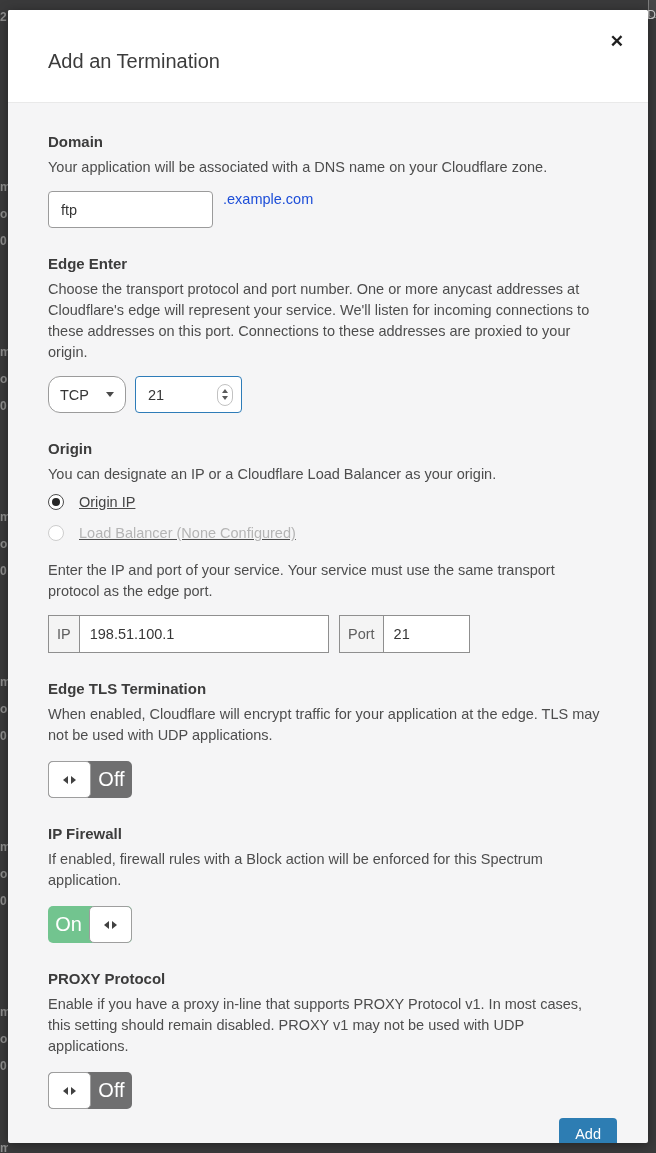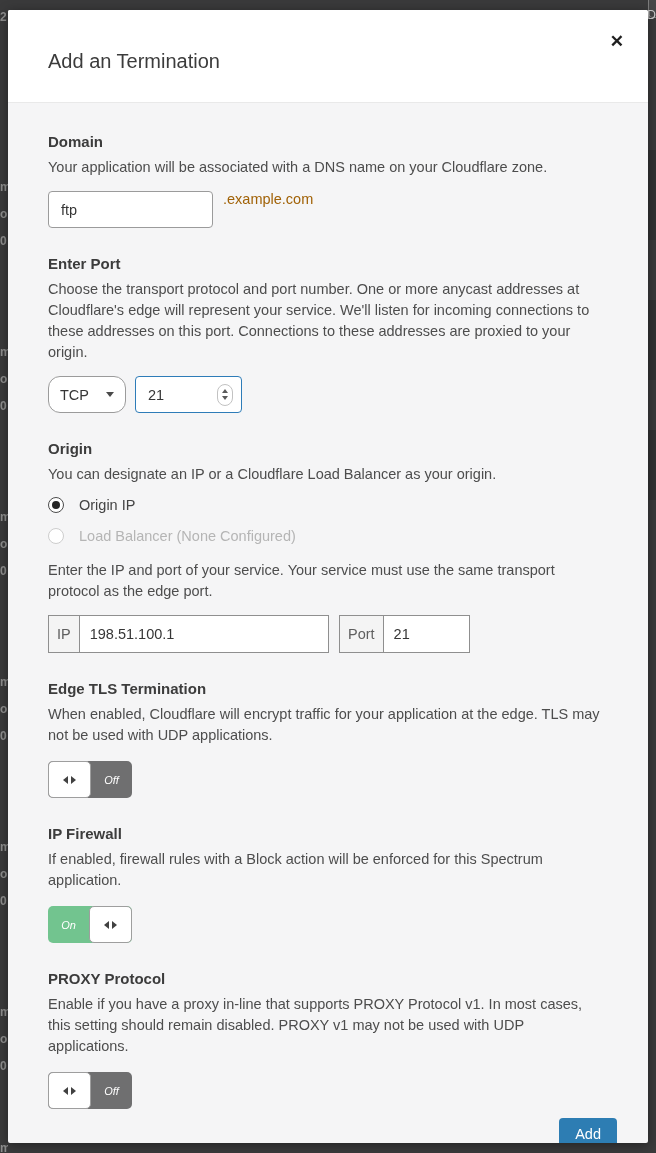--- a/index.html
+++ b/index.html
@@ -51,21 +51,21 @@
   .section:first-child { margin-top:0; }
   .sec-label { font-size:15px; font-weight:700; color:#3c3c3c; margin-bottom:7px; }
   .sec-desc { font-size:14.5px; line-height:21px; color:#4d4d4d; max-width:572px; }
   
   .field-row { margin-top:13px; display:flex; align-items:flex-start; }
   .text-input {
     height:37px; border:1px solid #9b9b9b; border-radius:4px; background:#fff;
     font-family:inherit; font-size:14.5px; color:#363636; padding:0 12px; outline:none;
   }
   .domain-input { width:165px; }
-  .suffix { margin-left:10px; font-size:14.5px; color:#a16207; }
+  .suffix { margin-left:10px; font-size:14.5px; color:#1d4ed8; }
   .select-box {
     width:78px; height:37px; border:1px solid #9b9b9b; border-radius:12px;
     background:#fff; display:flex; align-items:center; justify-content:space-between;
     padding:0 11px; cursor:pointer; font-size:14.5px; color:#363636;
   }
   .chev { width:0; height:0; border-left:4px solid transparent;
     border-right:4px solid transparent; border-top:5px solid #4a4a4a; }
   .number-box {
     width:107px; height:37px; border:1px solid #2e7cb8; border-radius:4px;
     background:#fff; margin-left:9px; display:flex; align-items:center;
@@ -78,21 +78,21 @@
   .stepper {
     margin-left:auto; width:16px; height:22px; border:1px solid #c2c2c2;
     border-radius:8px; display:flex; flex-direction:column; align-items:center;
     justify-content:center; gap:3px; cursor:pointer; background:#fff;
   }
   .tri-up { width:0; height:0; border-left:3px solid transparent;
     border-right:3px solid transparent; border-bottom:4px solid #5a5a5a; }
   .tri-down { width:0; height:0; border-left:3px solid transparent;
     border-right:3px solid transparent; border-top:4px solid #5a5a5a; }
   
-  .radio-row { display:flex; align-items:center; margin-top:9px; height:22px; }
+  .radio-row { display:flex; align-items:flex-start; margin-top:9px; height:22px;text-decoration:underline; }
   .radio {
     width:16px; height:16px; border-radius:50%; border:1px solid #4c4c4c;
     background:#fff; display:flex; align-items:center; justify-content:center;
     cursor:pointer; flex:0 0 auto;
   }
   .radio.checked::after { content:""; width:8px; height:8px; border-radius:50%; background:#262626; }
   .radio.disabled { border-color:#cdcdcd; cursor:default; }
   .radio-label { margin-left:15px; font-size:14.5px; color:#444; }
   .radio-label.disabled { color:#b5b5b5; }
   .mt12 { margin-top:13px; }
@@ -120,21 +120,21 @@
   }
   .toggle.off { background:#6f6f70; }
   .toggle.on  { background:#72c48f; }
   .toggle-handle {
     width:43px; height:37px; background:#fff; border:1px solid #9e9e9e;
     border-radius:5px; display:flex; align-items:center; justify-content:center;
     gap:3px; flex:0 0 auto;
   }
   .state-label {
     flex:1; display:flex; align-items:center; justify-content:center;
-    color:#fff; font-size:11px;font-style:italic;
+    color:#fff; font-size:20px;
   }
   .tri-l { width:0; height:0; border-top:4px solid transparent;
     border-bottom:4px solid transparent; border-right:5px solid #414141; }
   .tri-r { width:0; height:0; border-top:4px solid transparent;
     border-bottom:4px solid transparent; border-left:5px solid #414141; }
   
   .footer-row { display:flex; justify-content:flex-end; margin:9px -9px 0 0; }
   .add-btn {
     background:#2d7db3; color:#fff; border:none; border-radius:4px;
     font-family:inherit; font-size:14.5px; padding:8px 16px; height:31px;
@@ -187,21 +187,21 @@
     <div class="section">
       <div class="sec-label">Domain</div>
       <p class="sec-desc">Your application will be associated with a DNS name on your Cloudflare zone.</p>
       <div class="field-row">
         <input class="text-input domain-input" type="text" value="ftp" style="">
         <span class="suffix">.example.com</span>
       </div>
     </div>
 
     <div class="section">
-      <div class="sec-label">Enter Port</div>
+      <div class="sec-label">Edge Enter</div>
       <p class="sec-desc">Choose the transport protocol and port number. One or more anycast addresses at Cloudflare's edge will represent your service. We'll listen for incoming connections to these addresses on this port. Connections to these addresses are proxied to your origin.</p>
       <div class="field-row">
         <div class="select-box">
           <span>TCP</span>
           <i class="chev"></i>
         </div>
         <div class="number-box">
           <input type="text" value="21" style="">
           <span class="stepper">
             <i class="tri-up"></i>

